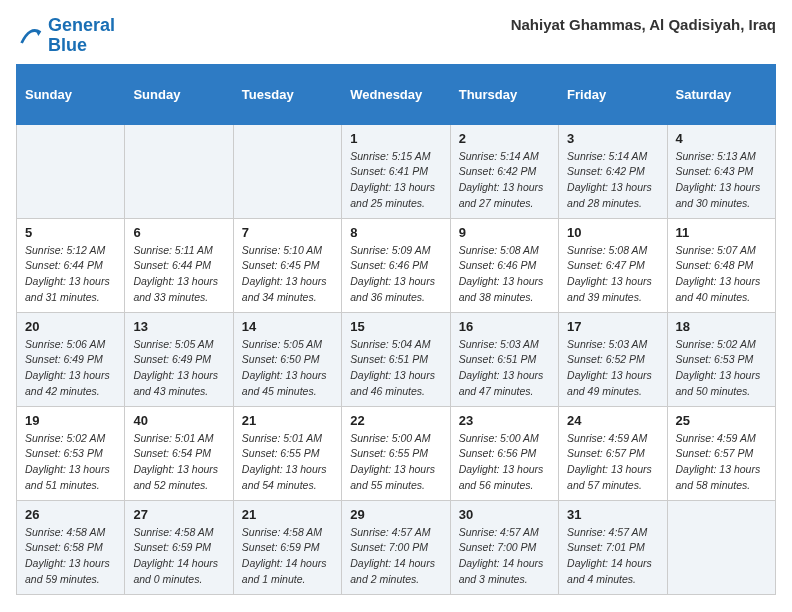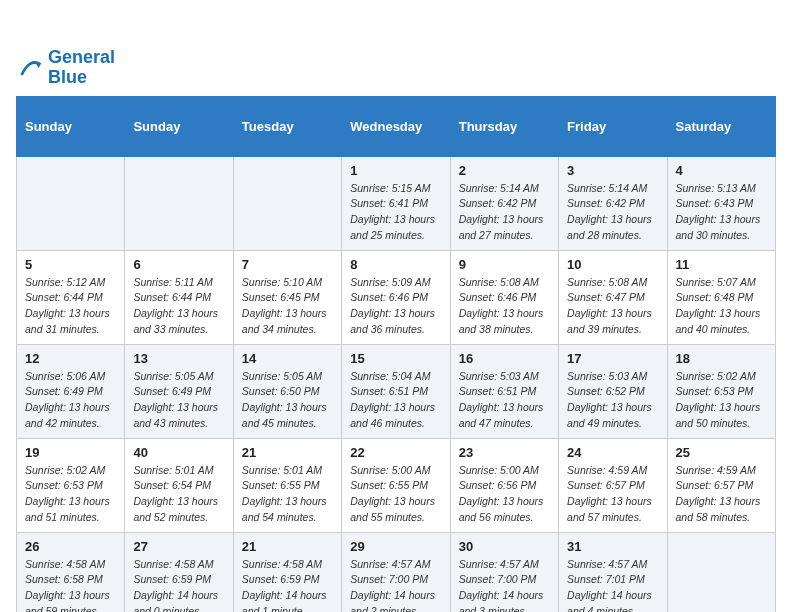--- a/index.html
+++ b/index.html
@@ -8,21 +8,20 @@
       background: #fff;
       width: 792px;
       min-height: 612px;
       padding: 16px;
     }
     .header {
       display: flex;
       justify-content: space-between;
       align-items: flex-start;
       margin-bottom: 8px;
-      margin-top: 32px;
     }
     .logo {
       display: flex;
       align-items: center;
       gap: 4px;
     }
     .logo-text {
       font-size: 18px;
       font-weight: bold;
       color: #333;
@@ -97,20 +96,21 @@
     <svg class="logo-icon" viewBox="0 0 40 40">
       <path d="M8 30 Q20 5 35 15" stroke="#1a6fb5" stroke-width="4" fill="none"></path>
       <polygon points="35,15 28,12 32,20" fill="#1a6fb5"></polygon>
     </svg>
     <div class="logo-text">
       <div><span>General</span></div>
       <div><span>Blue</span></div>
     </div>
   </div>
   <div class="title-block">
+    <div class="location">Nahiyat Ghammas, Al Qadisiyah, Iraq</div>
   </div>
 </div>
 
 <table>
   <thead>
     <tr>
     <th>Sunday</th>
         <th>Sunday</th>
         <th>Tuesday</th>
         <th>Wednesday</th>
@@ -166,21 +166,21 @@
           <div class="day-num">10</div>
           <div class="day-info">Sunrise: 5:08 AM<br>Sunset: 6:47 PM<br>Daylight: 13 hours<br>and 39 minutes.</div>
         </td>
         <td>
           <div class="day-num">11</div>
           <div class="day-info">Sunrise: 5:07 AM<br>Sunset: 6:48 PM<br>Daylight: 13 hours<br>and 40 minutes.</div>
         </td>
       </tr>
       <tr>
         <td>
-          <div class="day-num">12</div>
+          <div class="day-num">20</div>
           <div class="day-info">Sunrise: 5:06 AM<br>Sunset: 6:49 PM<br>Daylight: 13 hours<br>and 42 minutes.</div>
         </td>
         <td>
           <div class="day-num">13</div>
           <div class="day-info">Sunrise: 5:05 AM<br>Sunset: 6:49 PM<br>Daylight: 13 hours<br>and 43 minutes.</div>
         </td>
         <td>
           <div class="day-num">14</div>
           <div class="day-info">Sunrise: 5:05 AM<br>Sunset: 6:50 PM<br>Daylight: 13 hours<br>and 45 minutes.</div>
         </td>

